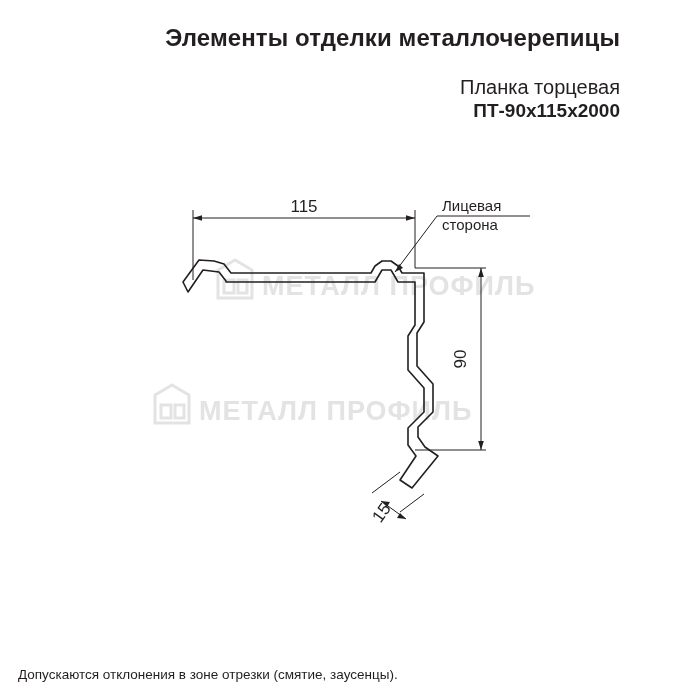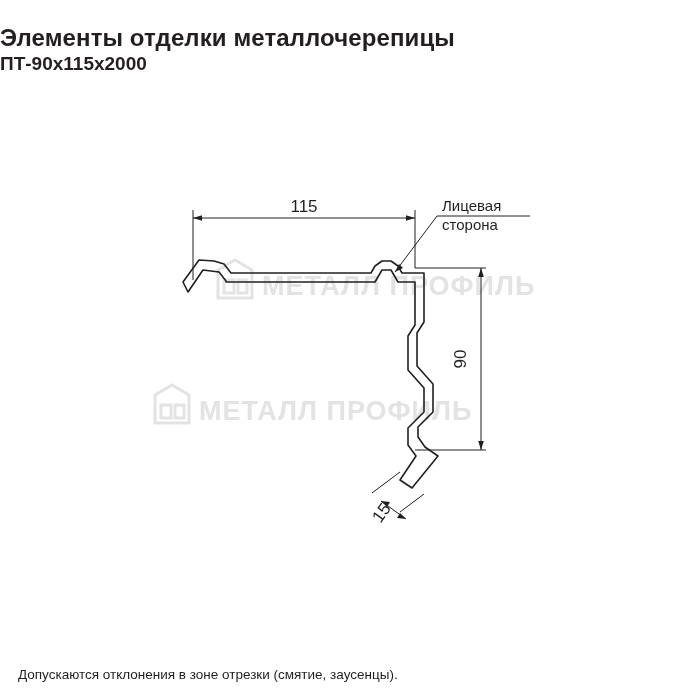--- a/index.html
+++ b/index.html
@@ -15,21 +15,21 @@
     color: #231f20;
     overflow: hidden;
   }
 
   
   .header {
     position: absolute;
     top: 0;
     left: 0;
     width: 620px;
-    text-align: left;
+    text-align: right;
   }
   .title-main {
     margin-top: 24px;
     font-size: 24px;
     font-weight: bold;
     letter-spacing: 0.1px;
     color: #231f20;
   }
   .title-sub {
     margin-top: 24px;
@@ -85,20 +85,21 @@
     font-family: "Liberation Sans", sans-serif;
     font-size: 15px;
     fill: #231f20;
   }
 </style>
 </head>
 <body>
 
 <div class="header">
   <div class="title-main">Элементы отделки металлочерепицы</div>
+  <div class="title-sub">Планка торцевая</div>
   <div class="title-code">ПТ-90х115х2000</div>
 </div>
 
 <div class="drawing">
   <svg width="700" height="400" viewBox="0 0 700 400" xmlns="http://www.w3.org/2000/svg">
 
     <g opacity="1">
 
       <g transform="translate(218,100)">
         <g>

